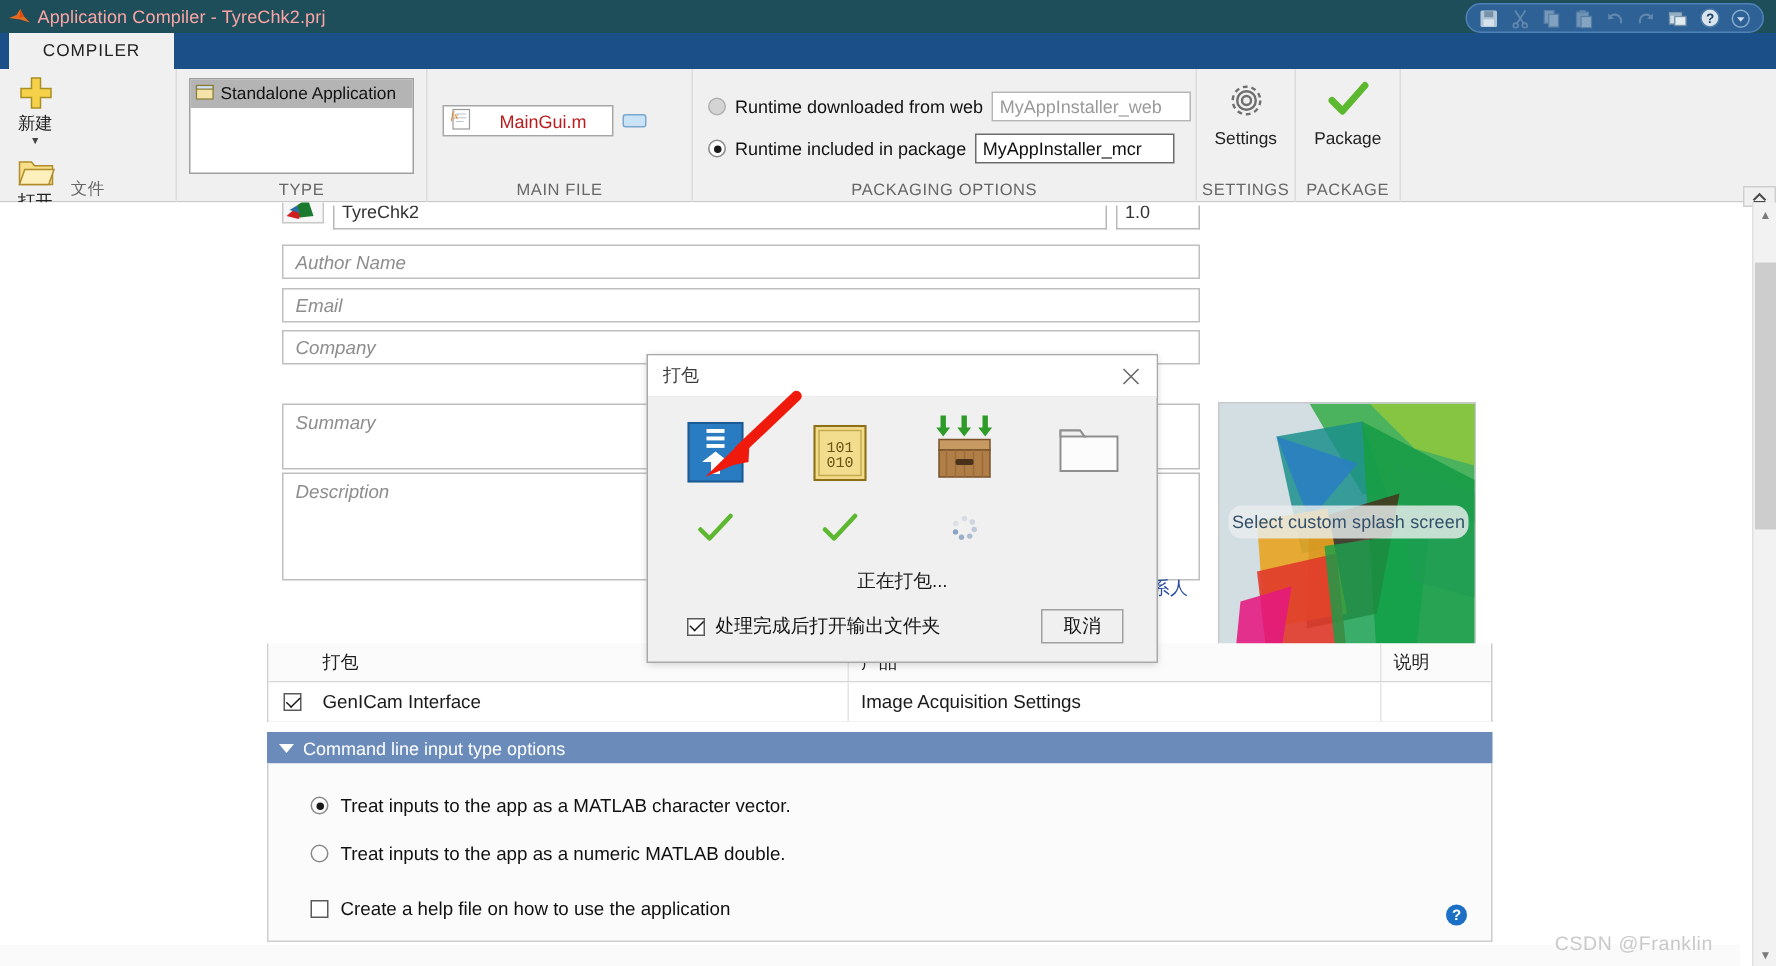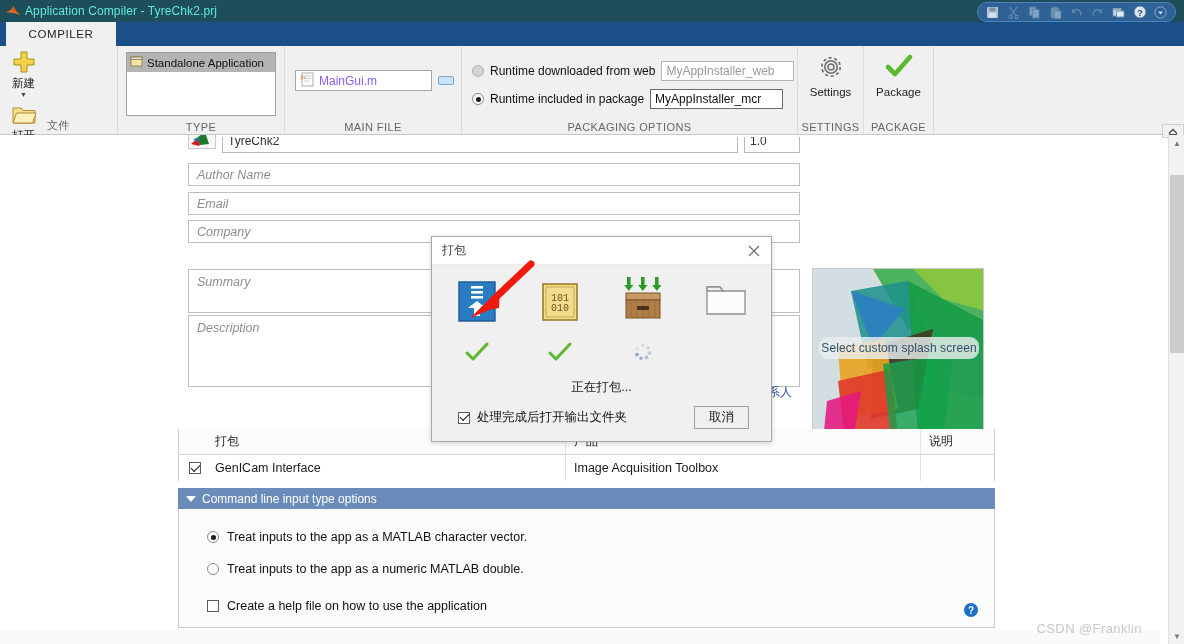--- a/index.html
+++ b/index.html
@@ -21,21 +21,21 @@
     position: absolute; left: 0; top: 0; width: 1184px; height: 22px;
     background: #1e4e5a;
     color: #e9f1f3;
     display: flex; align-items: center;
   }
   .titlebar .tb-icon {
     width: 18px; height: 18px; margin-left: 4px; margin-right: 3px;
     position: relative; flex: none;
   }
   .titlebar .tb-title {
-    font-size: 12px; letter-spacing: .1px; color: #5eead4;
+    font-size: 12px; letter-spacing: .1px; color: #fca5a5;
     white-space: nowrap;
   }
   .tb-controls {
     margin-left: auto; display: flex; height: 22px;
   }
   .tb-btn {
     width: 41px; height: 22px; display: flex; align-items: center; justify-content: center;
     color: #dfeaec; font-size: 12px;
   }
   .tb-btn svg { display: block; }
@@ -98,23 +98,23 @@
     height: 19px; background: #b4b4b4; display: flex; align-items: center;
     padding-left: 3px; gap: 4px; font-size: 11.5px; color: #111;
   }
 
   
   .g-main { left: 285px; width: 177px; }
   .mainfile-row {
     position: absolute; left: 10px; top: 24px; display: flex; align-items: center; gap: 6px;
   }
   .mf-input {
-    width: 137px; height: 21px; background: #fff; border: 1px solid #a6a6a6;
-    display: flex; align-items: center; gap: 5px; padding-left: 4px;
-    font-size: 12px; color: #8b5cf6;
+    width: 114px; height: 21px; background: #fff; border: 1px solid #a6a6a6;
+    display: flex; align-items: center; gap: 19px; padding-left: 4px;
+    font-size: 12px; color: #b91c1c;
   }
   .mf-extra {
     width: 16px; height: 9px; background: #c9e2f5; border: 1px solid #7aa8cc; border-radius: 2px;
   }
 
   
   .g-pack { left: 462px; width: 336px; }
   .pack-row {
     position: absolute; left: 10px; display: flex; align-items: center; gap: 6px;
     font-size: 12px; color: #111;
@@ -602,21 +602,21 @@
           <span class="c-check"></span>
           <span class="c-pack">打包</span>
           <span class="c-prod">产品</span>
           <span class="c-desc">说明</span>
         </div>
         <div class="tbl-row">
           <span class="c-check">
             <span class="cbox checked"></span>
           </span>
           <span class="c-pack">GenICam Interface</span>
-          <span class="c-prod">Image Acquisition Toolbox</span>
+          <span class="c-prod">Image Acquisition Settings</span>
           <span class="c-desc"></span>
         </div>
       </div>
 
       <div class="secbar" style="top:353px">
         <span class="tri"></span>
         <span>Command line input type options</span>
       </div>
       <div class="panel" style="top:374px;height:119px">
         <div class="opt-row" style="top:21px">

